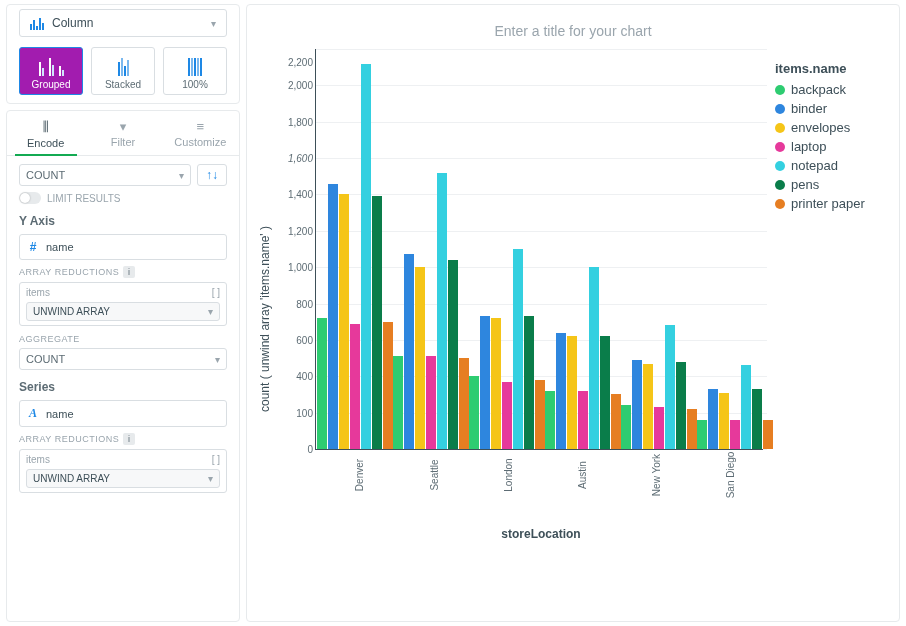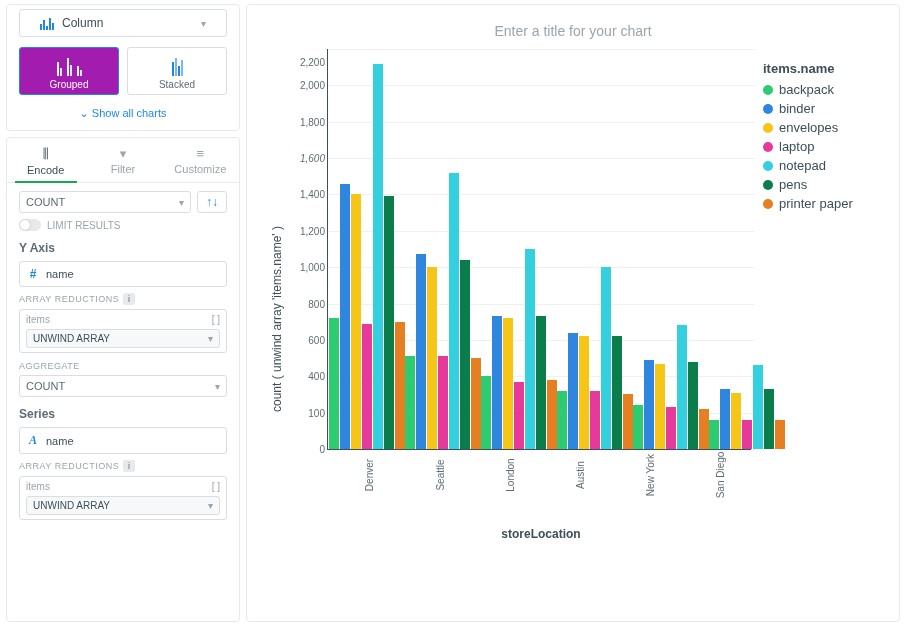--- a/index.html
+++ b/index.html
@@ -29,21 +29,21 @@
       font-weight: 600;
       color: #3d4f58;
       padding: 10px 12px 6px;
     }
     .chart-type-select {
       margin: 4px 12px 10px;
       border: 1px solid #d9dee2;
       border-radius: 3px;
       display: flex;
       align-items: center;
-      padding: 6px 20px;
+      padding: 6px 10px;
       justify-content: space-between;
       cursor: pointer;
     }
     .chart-type-select .ct-left { display: flex; align-items: center; gap: 8px; }
     .mini-bars { display: flex; align-items: flex-end; gap: 1px; height: 14px; }
     .mini-bars span { width: 2px; background: #1e88e5; }
     .caret { color: #9aa5ad; font-size: 10px; }
     .subtype-row {
       display: flex;
       gap: 8px;
@@ -151,21 +151,21 @@
       padding: 4px 6px;
       margin-bottom: 8px;
     }
     .items-box .items-head { display:flex; justify-content:space-between; font-size:10px; color:#9aa5ad; margin-bottom:4px; }
     .items-box .inner-select { border:1px solid #d9dee2; border-radius:3px; padding:3px 6px; font-size:10px; display:flex; justify-content:space-between; background:#f7f8f9; cursor:pointer; }
     .main {
       flex: 1;
       border: 1px solid #e7eaec;
       border-radius: 4px;
       margin: 4px 6px 4px 0;
-      padding: 18px 24px 10px;
+      padding: 18px 12px 10px;
       position: relative;
     }
     .chart-title-placeholder {
       text-align: center;
       color: #9aa5ad;
       font-size: 14px;
       margin-bottom: 10px;
     }
     .chart-wrap { display: flex; height: 540px; }
     .plot-area { flex: 1; position: relative; padding: 0 0 0 56px; }
@@ -232,24 +232,30 @@
       </div>
       <div class="subtype">
         <div class="icon-box">
           <span style="height:14px;background:#1e88e5"></span>
             <span style="height:18px;background:#7ab8ef"></span>
             <span style="height:10px;background:#1e88e5"></span>
             <span style="height:16px;background:#7ab8ef"></span>
         </div>
         <span>Stacked</span>
       </div>
-    </div>
-    <div class="show-all">
-      <span>⌄</span>
-      <span>Show all charts</span>
+      <div class="subtype">
+        <div class="icon-box">
+          <span style="height:18px;background:#1e88e5"></span>
+            <span style="height:18px;background:#7ab8ef"></span>
+            <span style="height:18px;background:#1e88e5"></span>
+            <span style="height:18px;background:#7ab8ef"></span>
+            <span style="height:18px;background:#1e88e5"></span>
+        </div>
+        <span>100%</span>
+      </div>
     </div>
   </div>
 
   <div class="panel" style="flex:1; overflow:hidden;">
     <div class="tabs">
       <div class="tab active">
         <span class="tab-icon">⫼</span>
         <span>Encode</span>
       </div>
       <div class="tab">

